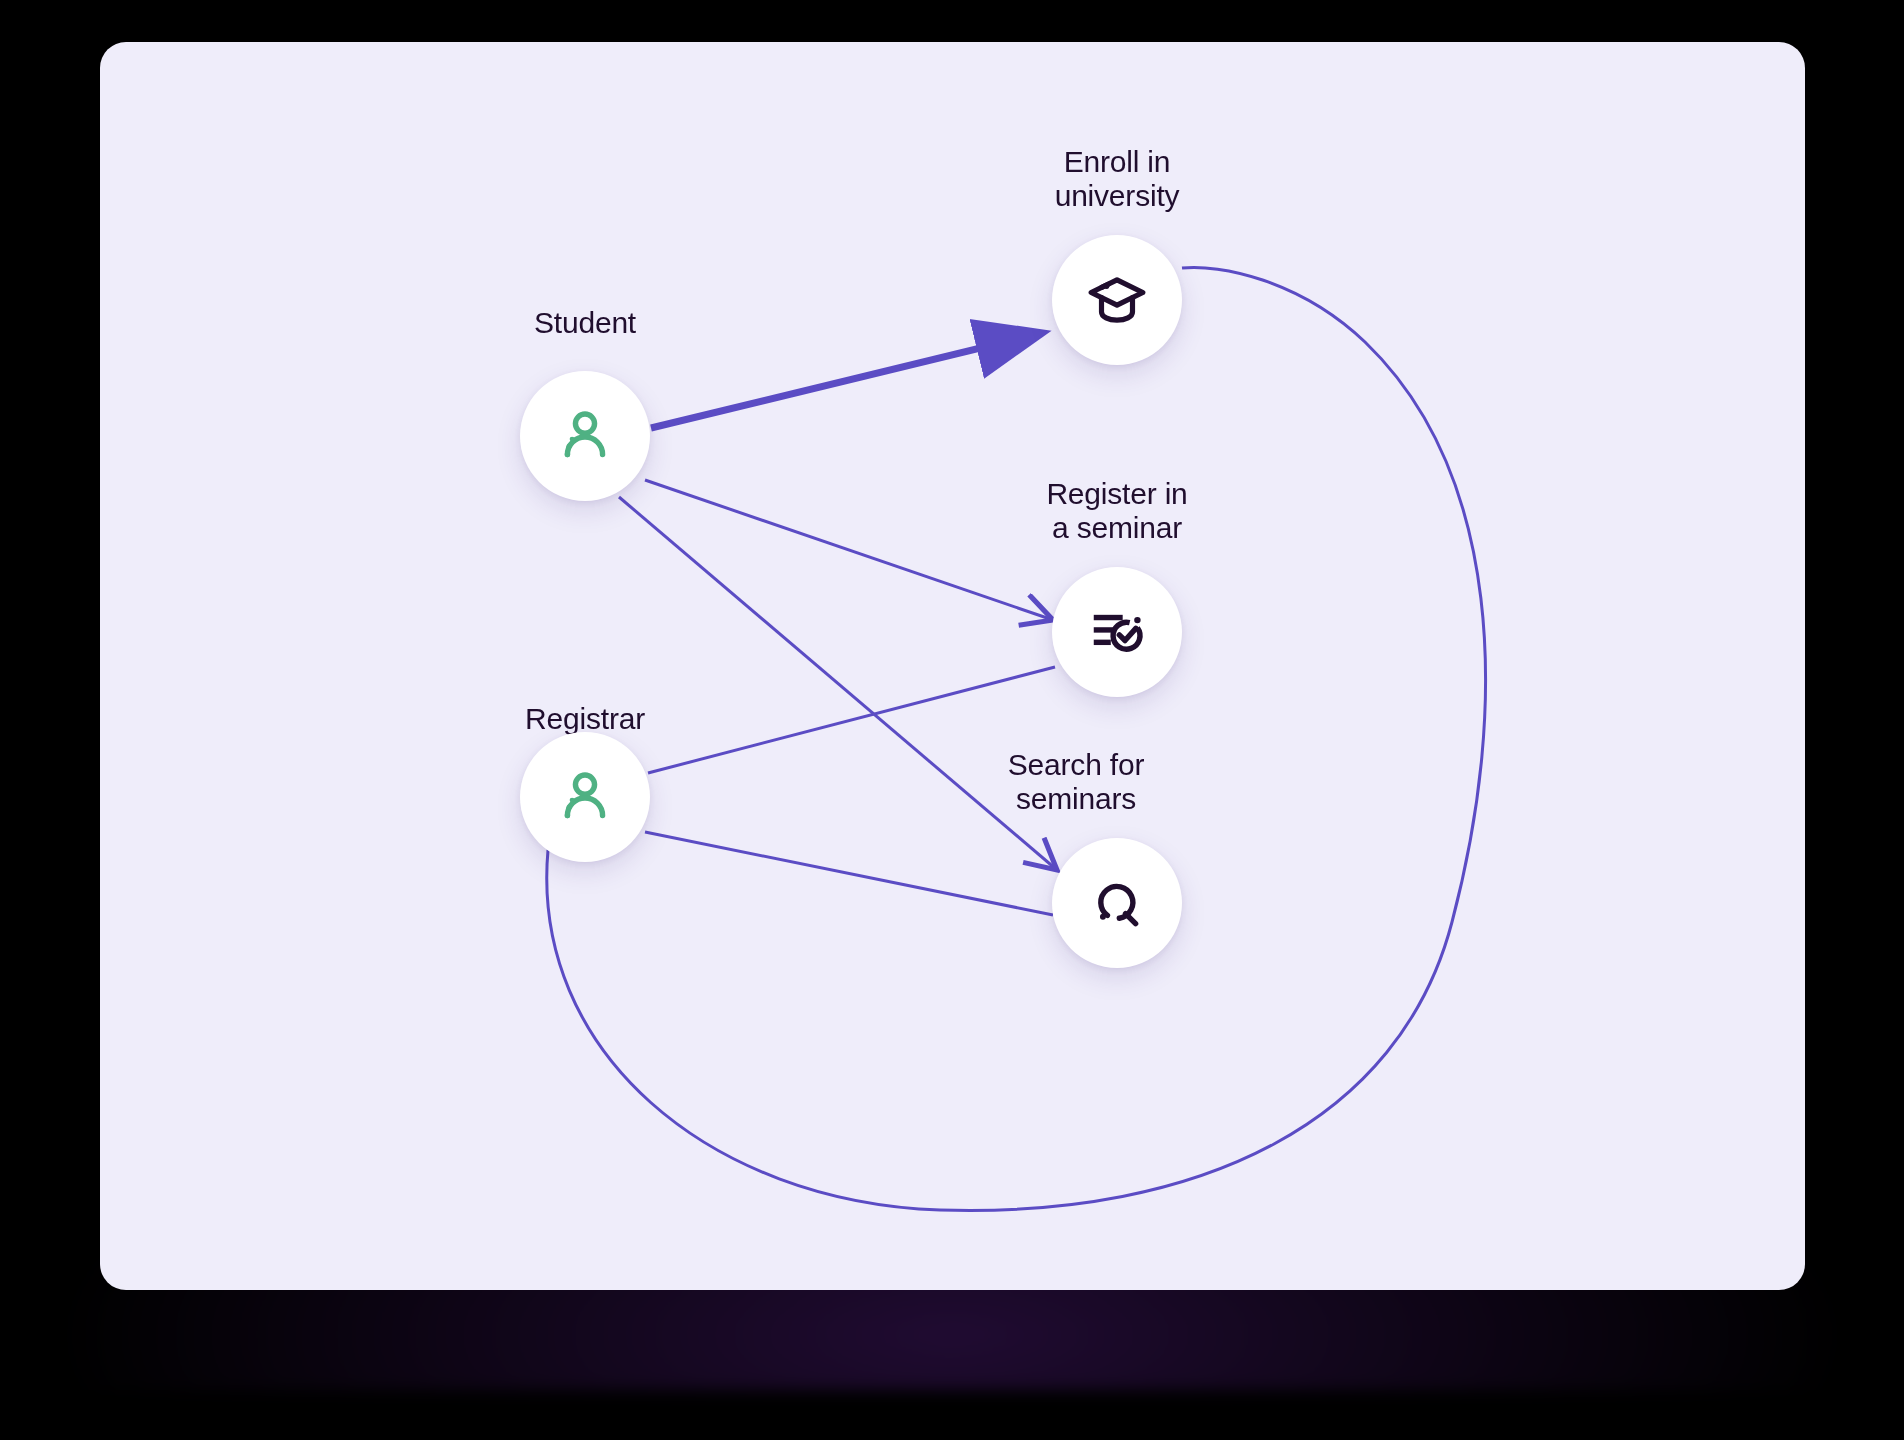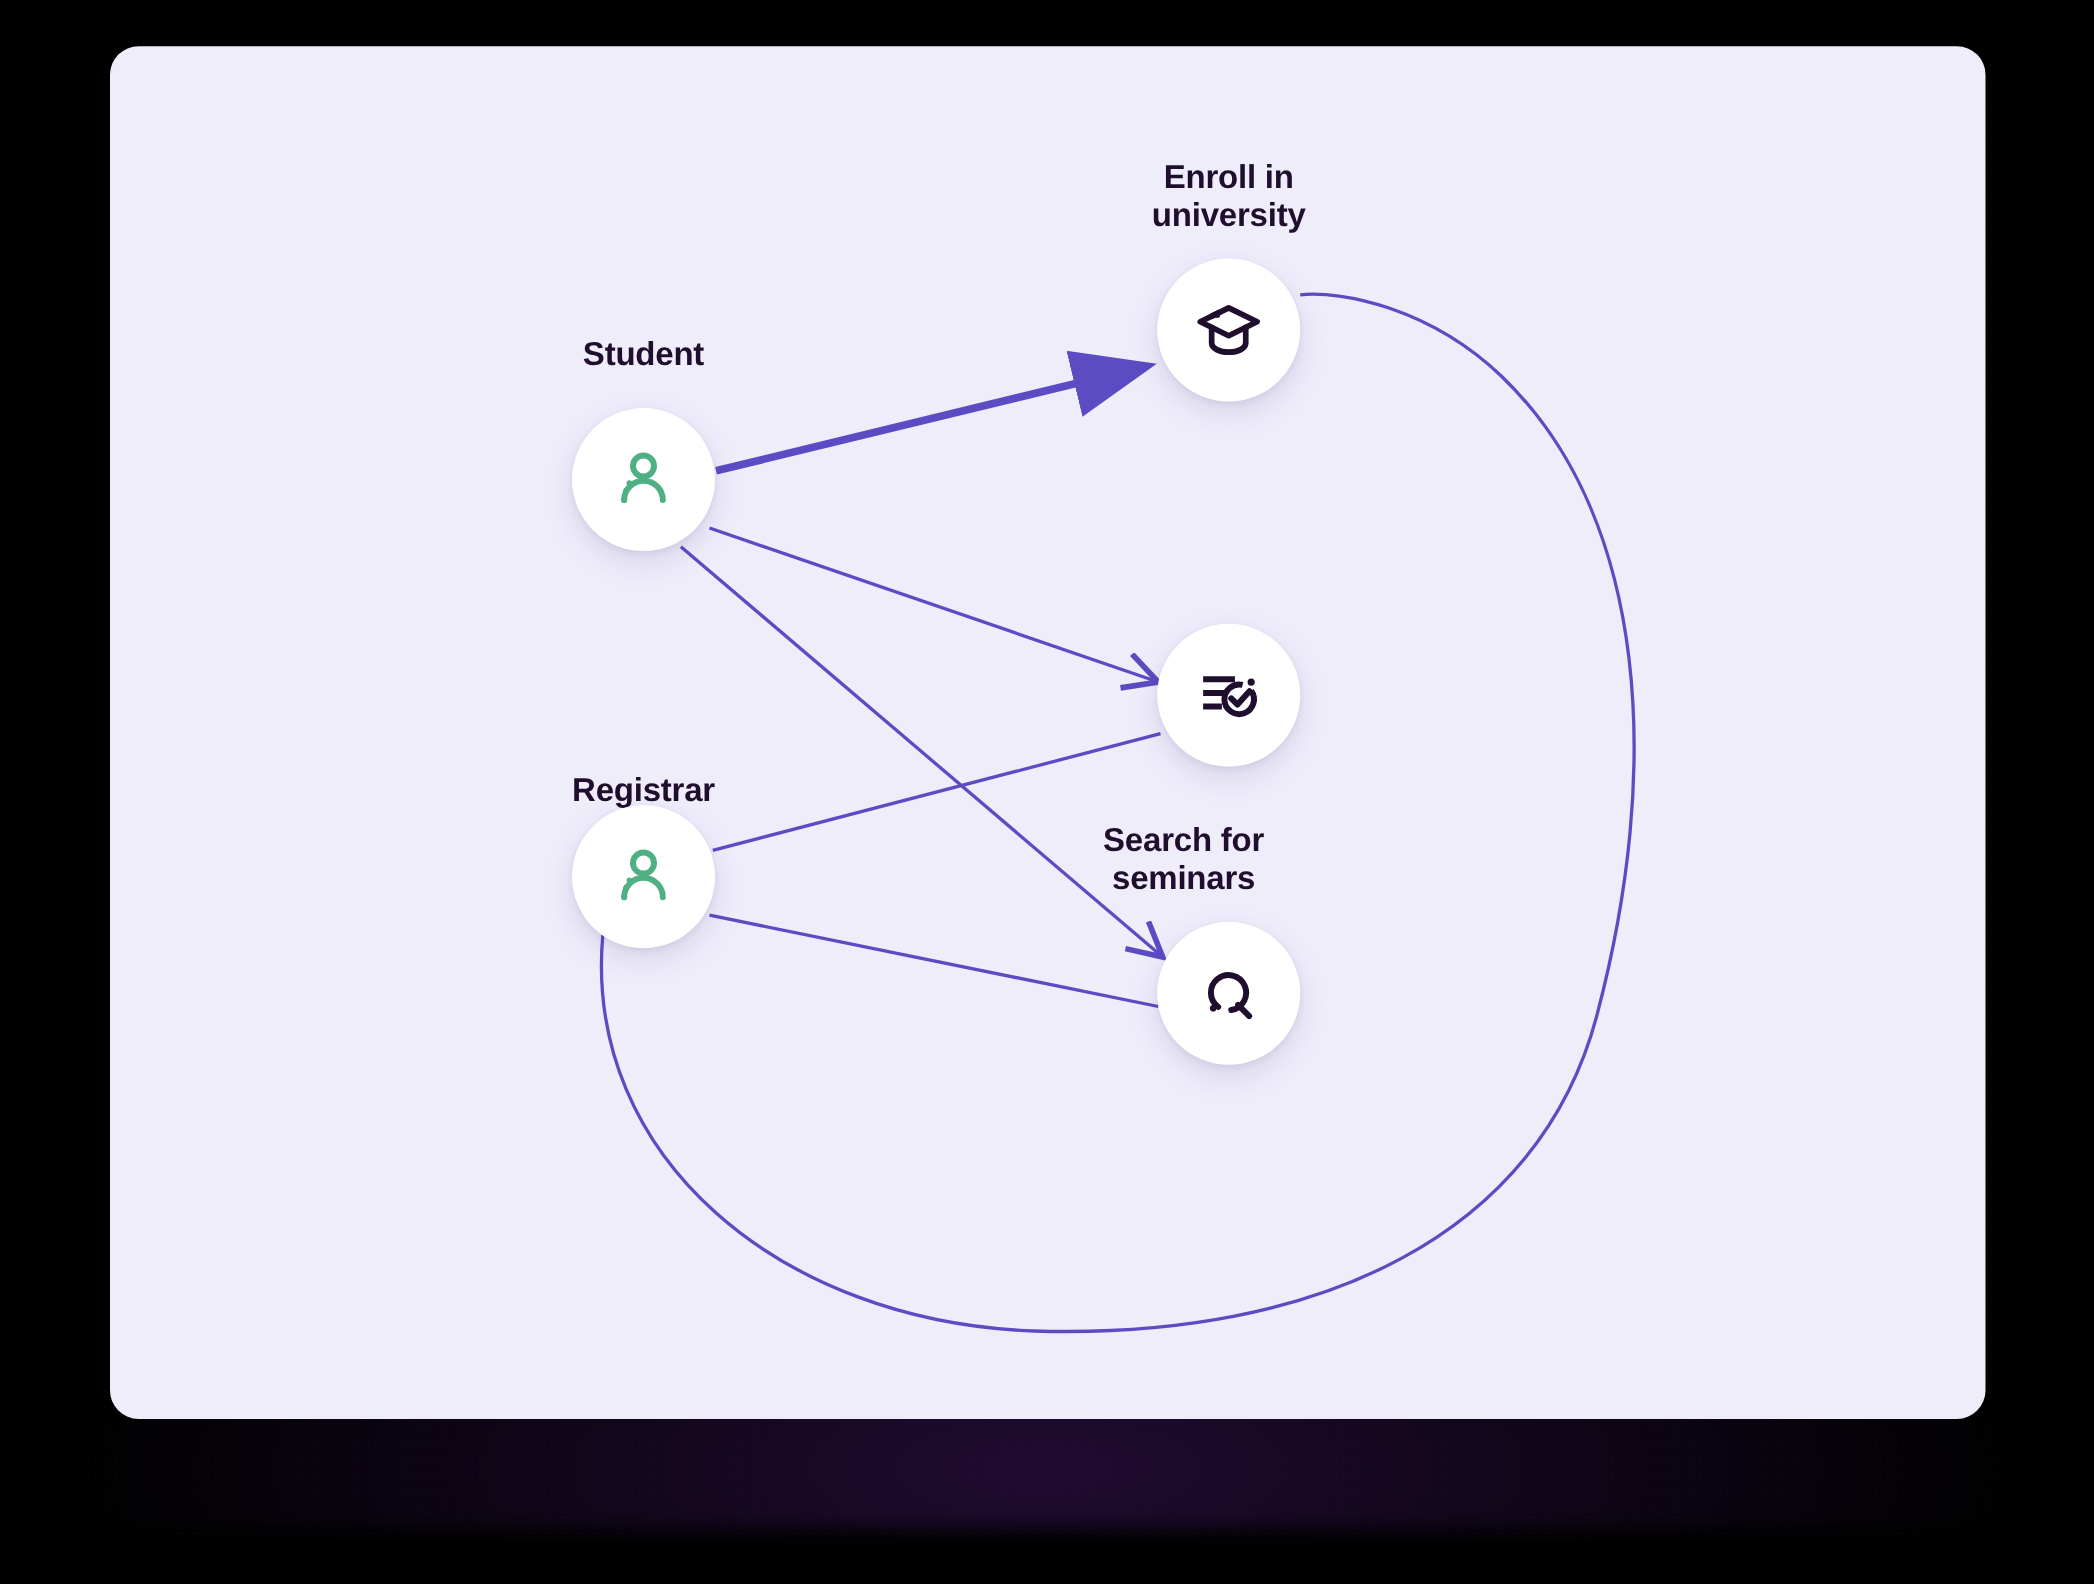--- a/index.html
+++ b/index.html
@@ -77,21 +77,21 @@
     justify-content: center;
     box-shadow: 0 10px 26px rgba(60,40,120,0.13), 0 2px 6px rgba(60,40,120,0.08);
   }
 
   .node svg { display: block; }
 
   .node-label {
     position: absolute;
     text-align: center;
     font-size: 30px;
-    font-weight: 700;
+    font-weight: 400;
     line-height: 1.12;
     color: #200e2e;
     letter-spacing: -0.2px;
     white-space: pre-line;
     width: 300px;
   }
 </style>
 </head>
 <body>
 
@@ -165,20 +165,22 @@
       <span>
         <svg width="62" height="62" viewBox="0 0 24 24" fill="none" stroke="#200e2e" stroke-width="2" stroke-linejoin="round" stroke-linecap="round">
           <path d="M12 4.2 L22 9.1 L12 14 L2 9.1 Z"></path>
           <path d="M6 11.1 V16.6 c0 1.9 2.7 3.2 6 3.2 s6 -1.3 6 -3.2 V11.1"></path>
           <path d="M8.6 5.9 L6.1 7.1" stroke-linecap="round"></path>
           <circle cx="8.0" cy="6.7" r="1.0" fill="#200e2e" stroke="none"></circle>
         </svg>
       </span>
     </div>
 
+    <div class="node-label" style="left:867px; top:435px;">Register in
+a seminar</div>
 
     <div class="node" style="left:952px; top:525px;">
       <span>
         <svg width="62" height="62" viewBox="0 0 24 24" fill="none" stroke="#200e2e" stroke-width="2.1" stroke-linecap="butt">
           <path d="M3 6.4 H14.2"></path>
           <path d="M3 11.2 H11.2"></path>
           <path d="M3 16.0 H9.6"></path>
           <path d="M19.9 10.4 a5.2 5.2 0 1 1 -3.0 -2.0"></path>
           <path d="M12.9 13.1 L15.1 15.3 L19.3 10.6" stroke-linejoin="round" stroke-linecap="round"></path>
           <circle cx="19.9" cy="7.4" r="1.25" fill="#200e2e" stroke="none"></circle>

